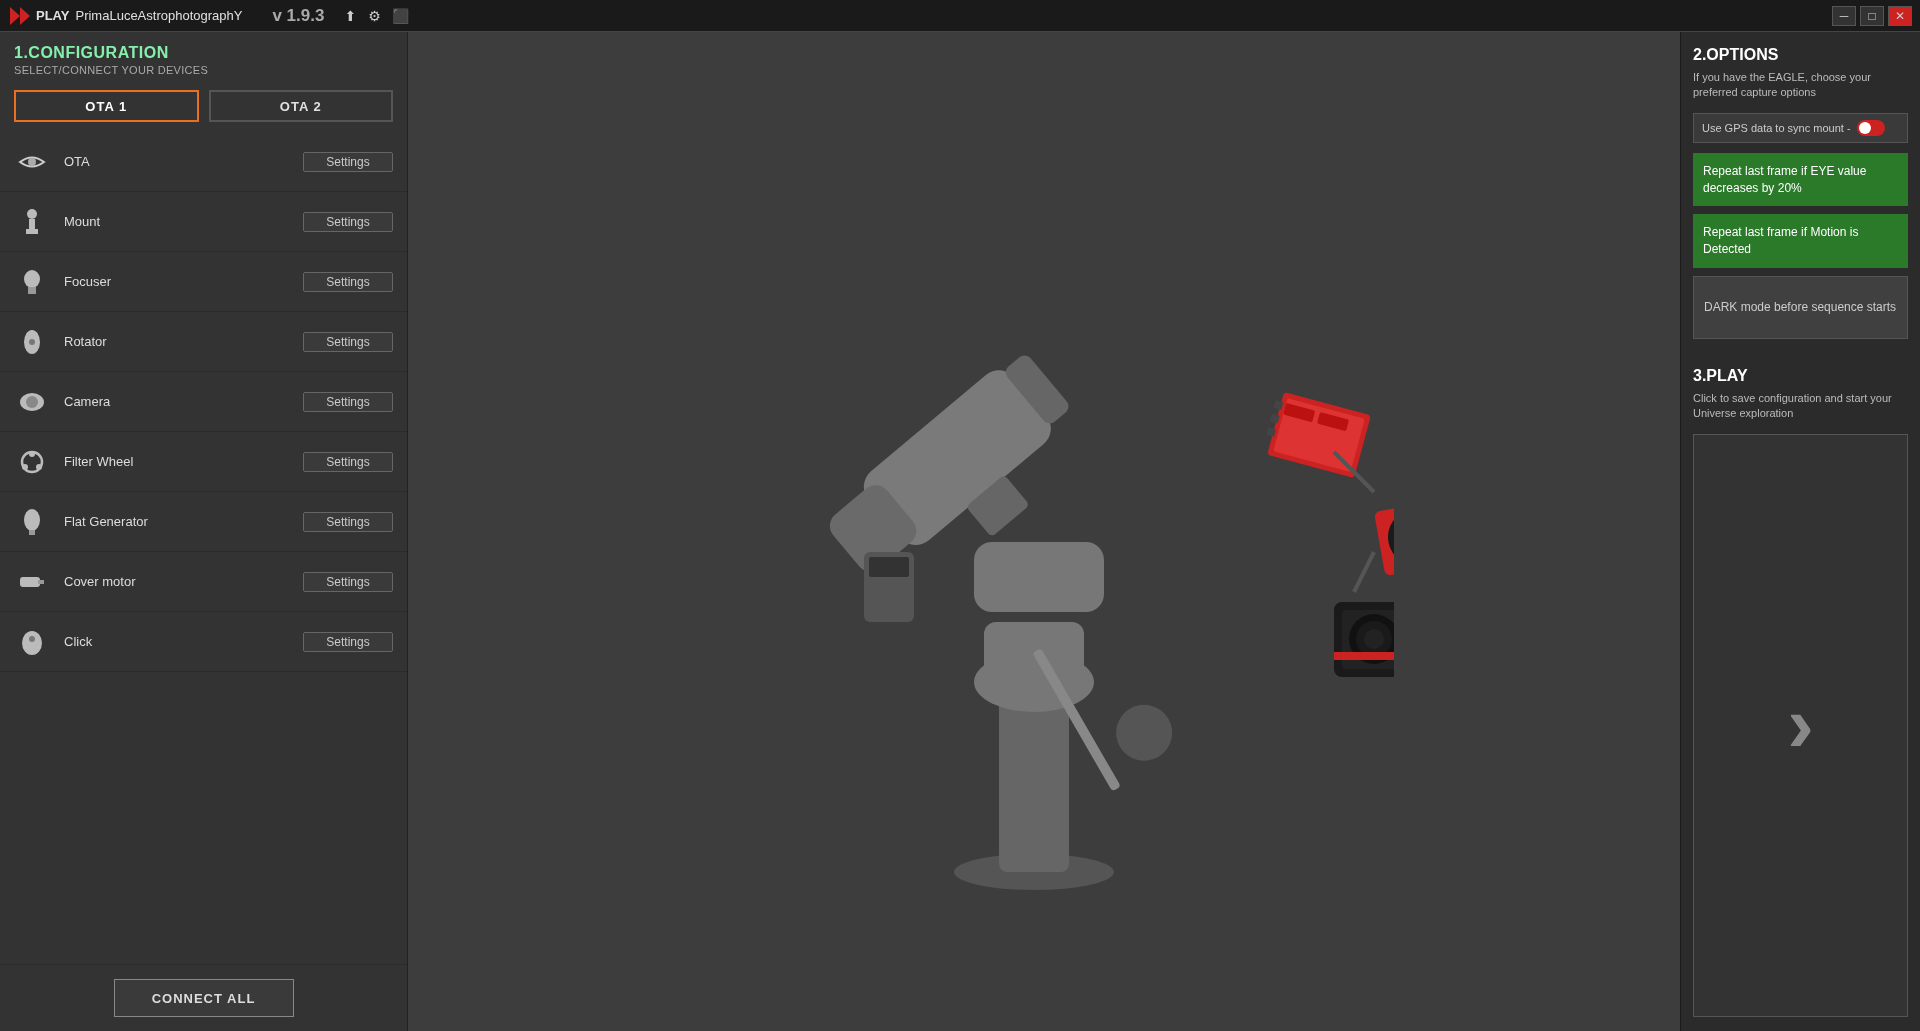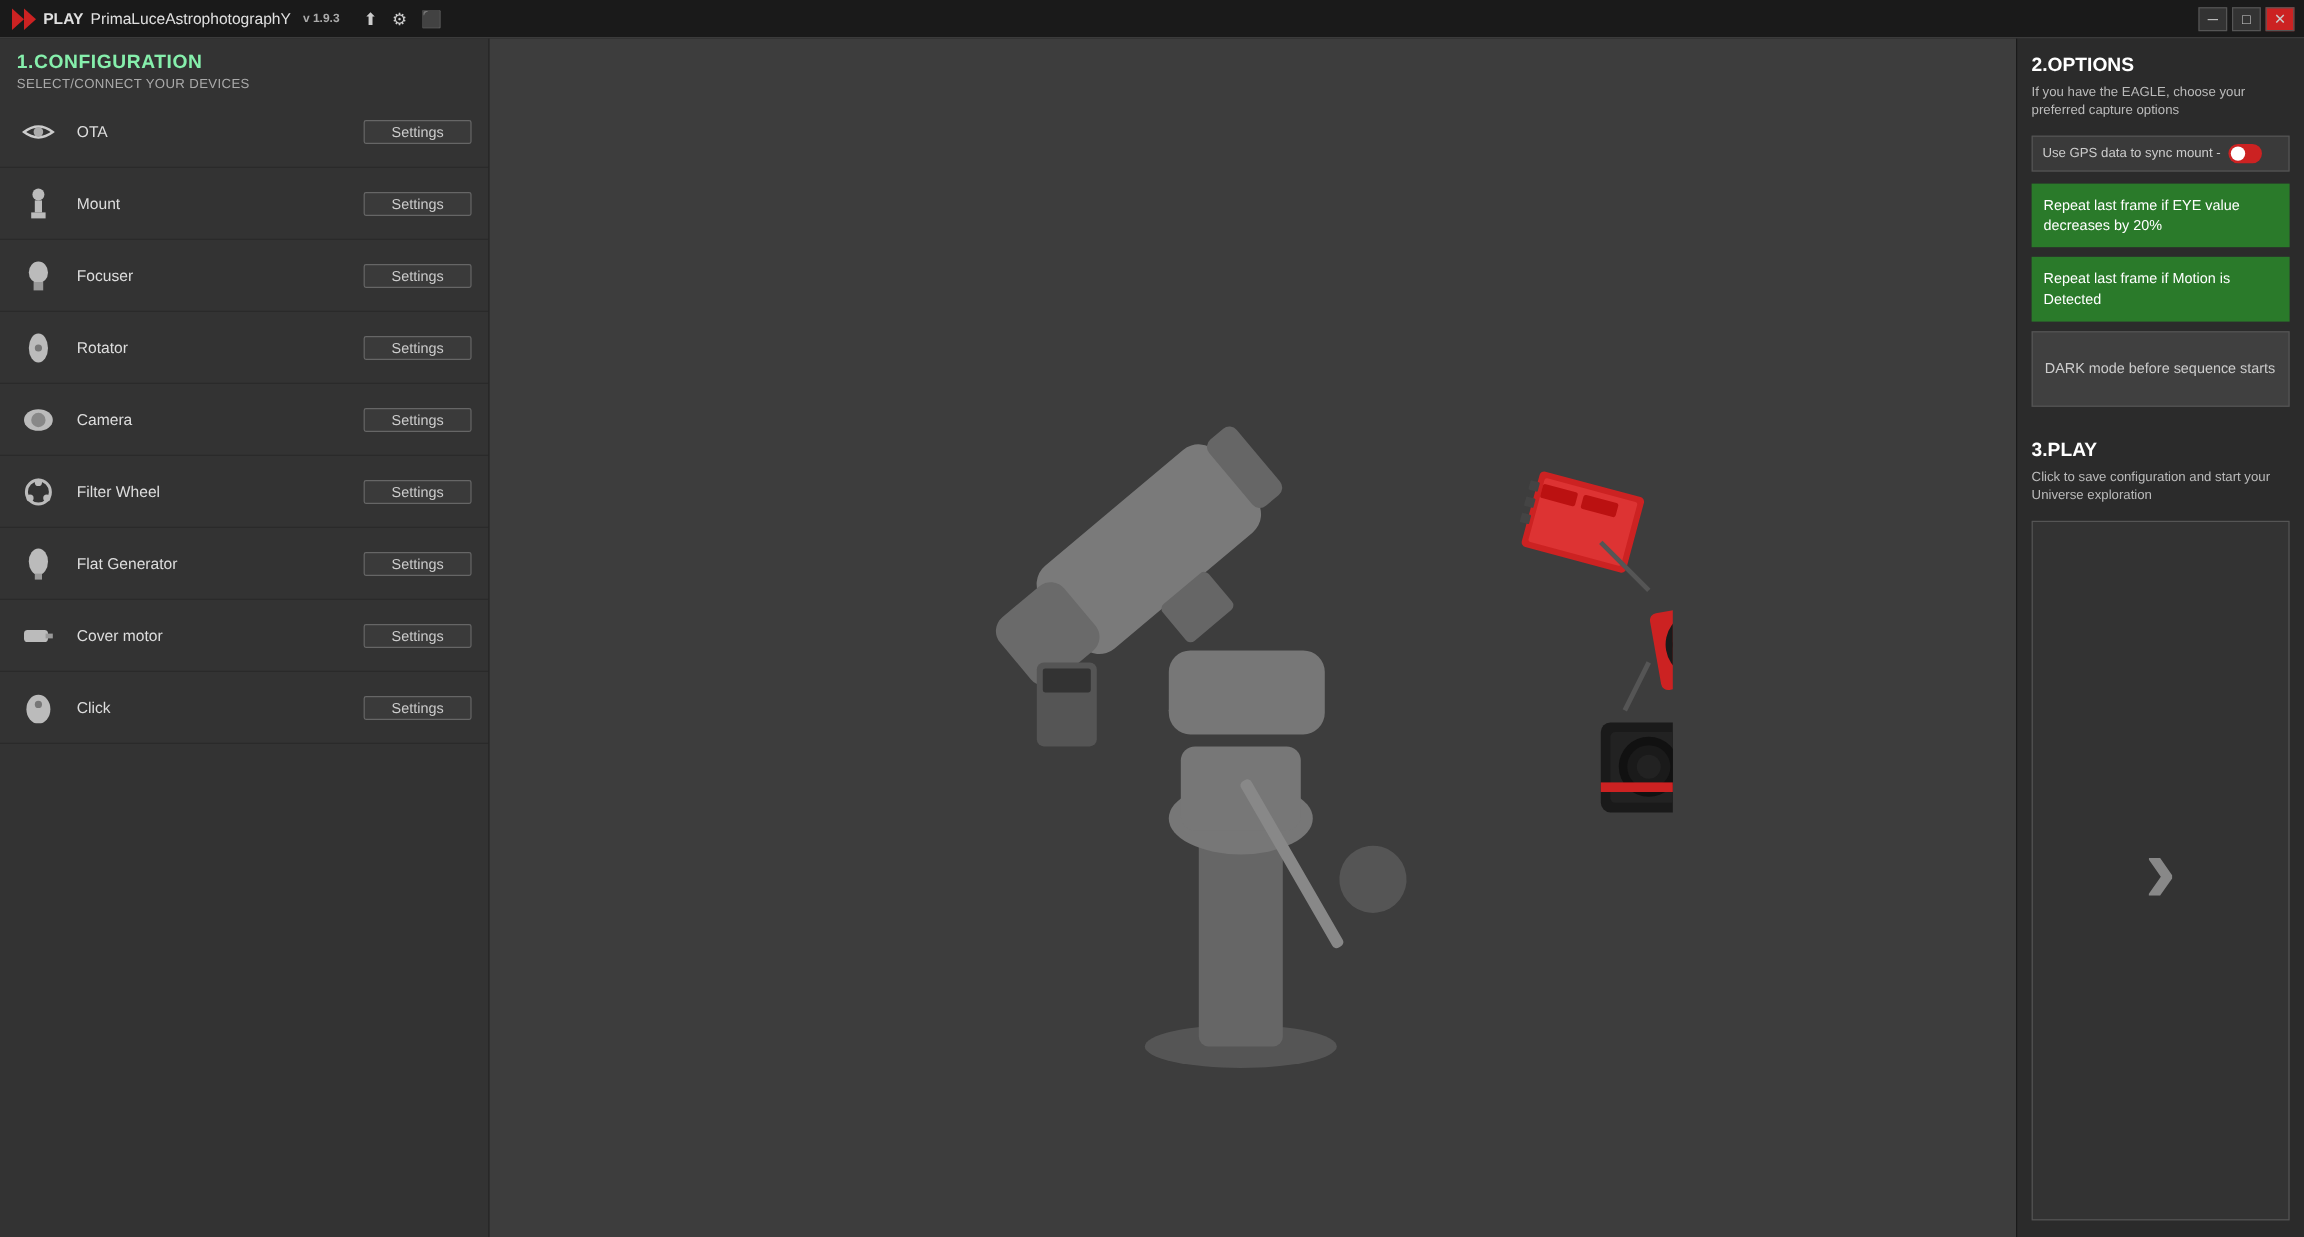--- a/index.html
+++ b/index.html
@@ -28,22 +28,22 @@
     .titlebar-logo {
       display: flex;
       align-items: center;
       gap: 6px;
       color: #e0e0e0;
       font-size: 13px;
       font-weight: bold;
     }
     .titlebar-version {
       color: #aaa;
-      font-size: 10px;
-      margin-left: 4px;
+      font-size: 17px;
+      margin-left: 24px;
     }
     .titlebar-spacer { flex: 1; }
     .titlebar-controls {
       display: flex;
       gap: 4px;
     }
     .titlebar-btn {
       width: 24px;
       height: 20px;
       background: #333;
@@ -326,20 +326,24 @@
   </div>
 </div>
 
 <div class="main-content">
 
   <div class="left-panel">
     <div class="left-panel-header">
       <div class="section-title">1.CONFIGURATION</div>
       <div class="section-subtitle">SELECT/CONNECT YOUR DEVICES</div>
     </div>
+    <div class="ota-buttons">
+      <button class="ota-btn active">OTA 1</button>
+      <button class="ota-btn">OTA 2</button>
+    </div>
 
     <div class="device-list">
 
       <div class="device-row">
         <div class="device-icon">
           <svg width="28" height="22" viewBox="0 0 28 22">
             <path d="M2 11 Q14 2 26 11 Q14 20 2 11Z" fill="none" stroke="#ccc" stroke-width="2"></path>
             <ellipse cx="14" cy="11" rx="4" ry="4" fill="#aaa"></ellipse>
           </svg>
         </div>
@@ -433,20 +437,23 @@
             <ellipse cx="13" cy="14" rx="10" ry="12" fill="#bbb"></ellipse>
             <circle cx="13" cy="10" r="3" fill="#777"></circle>
           </svg>
         </div>
         <div class="device-name">Click</div>
         <button class="settings-btn">Settings</button>
       </div>
 
     </div>
 
+    <div class="connect-all-area">
+      <button class="connect-all-btn">CONNECT ALL</button>
+    </div>
   </div>
 
   <div class="center-panel">
     <div class="telescope-container">
       <svg width="700" height="720" viewBox="0 0 700 720">
 
         <ellipse cx="340" cy="700" rx="80" ry="18" fill="#555"></ellipse>
         <rect x="305" y="520" width="70" height="180" rx="8" fill="#666"></rect>
 
         <ellipse cx="340" cy="510" rx="60" ry="30" fill="#777"></ellipse>

